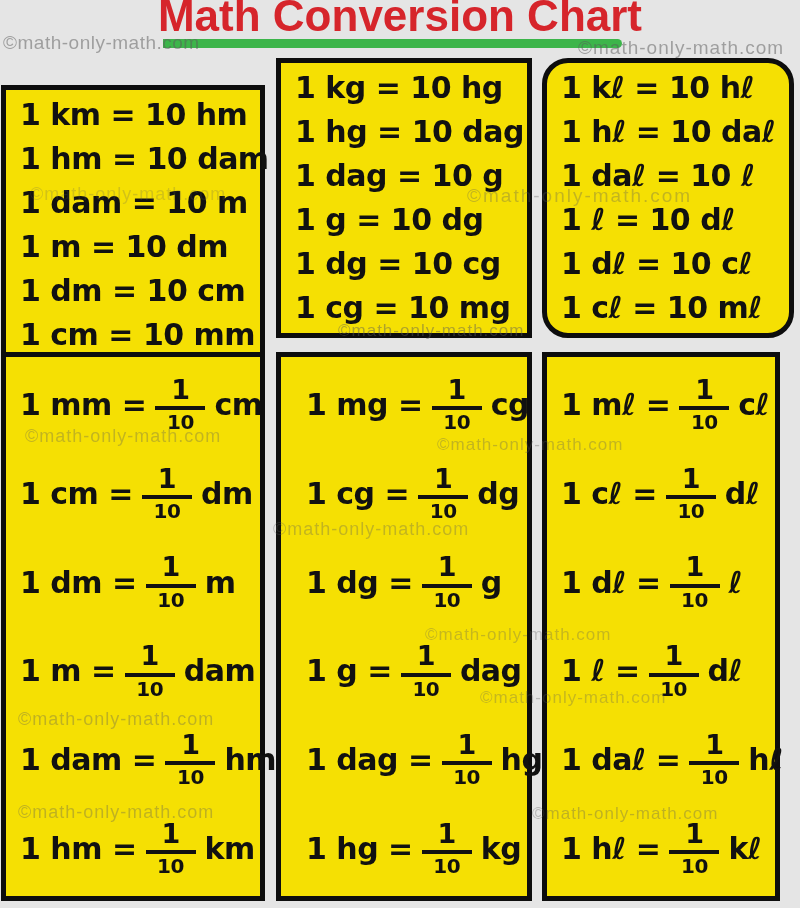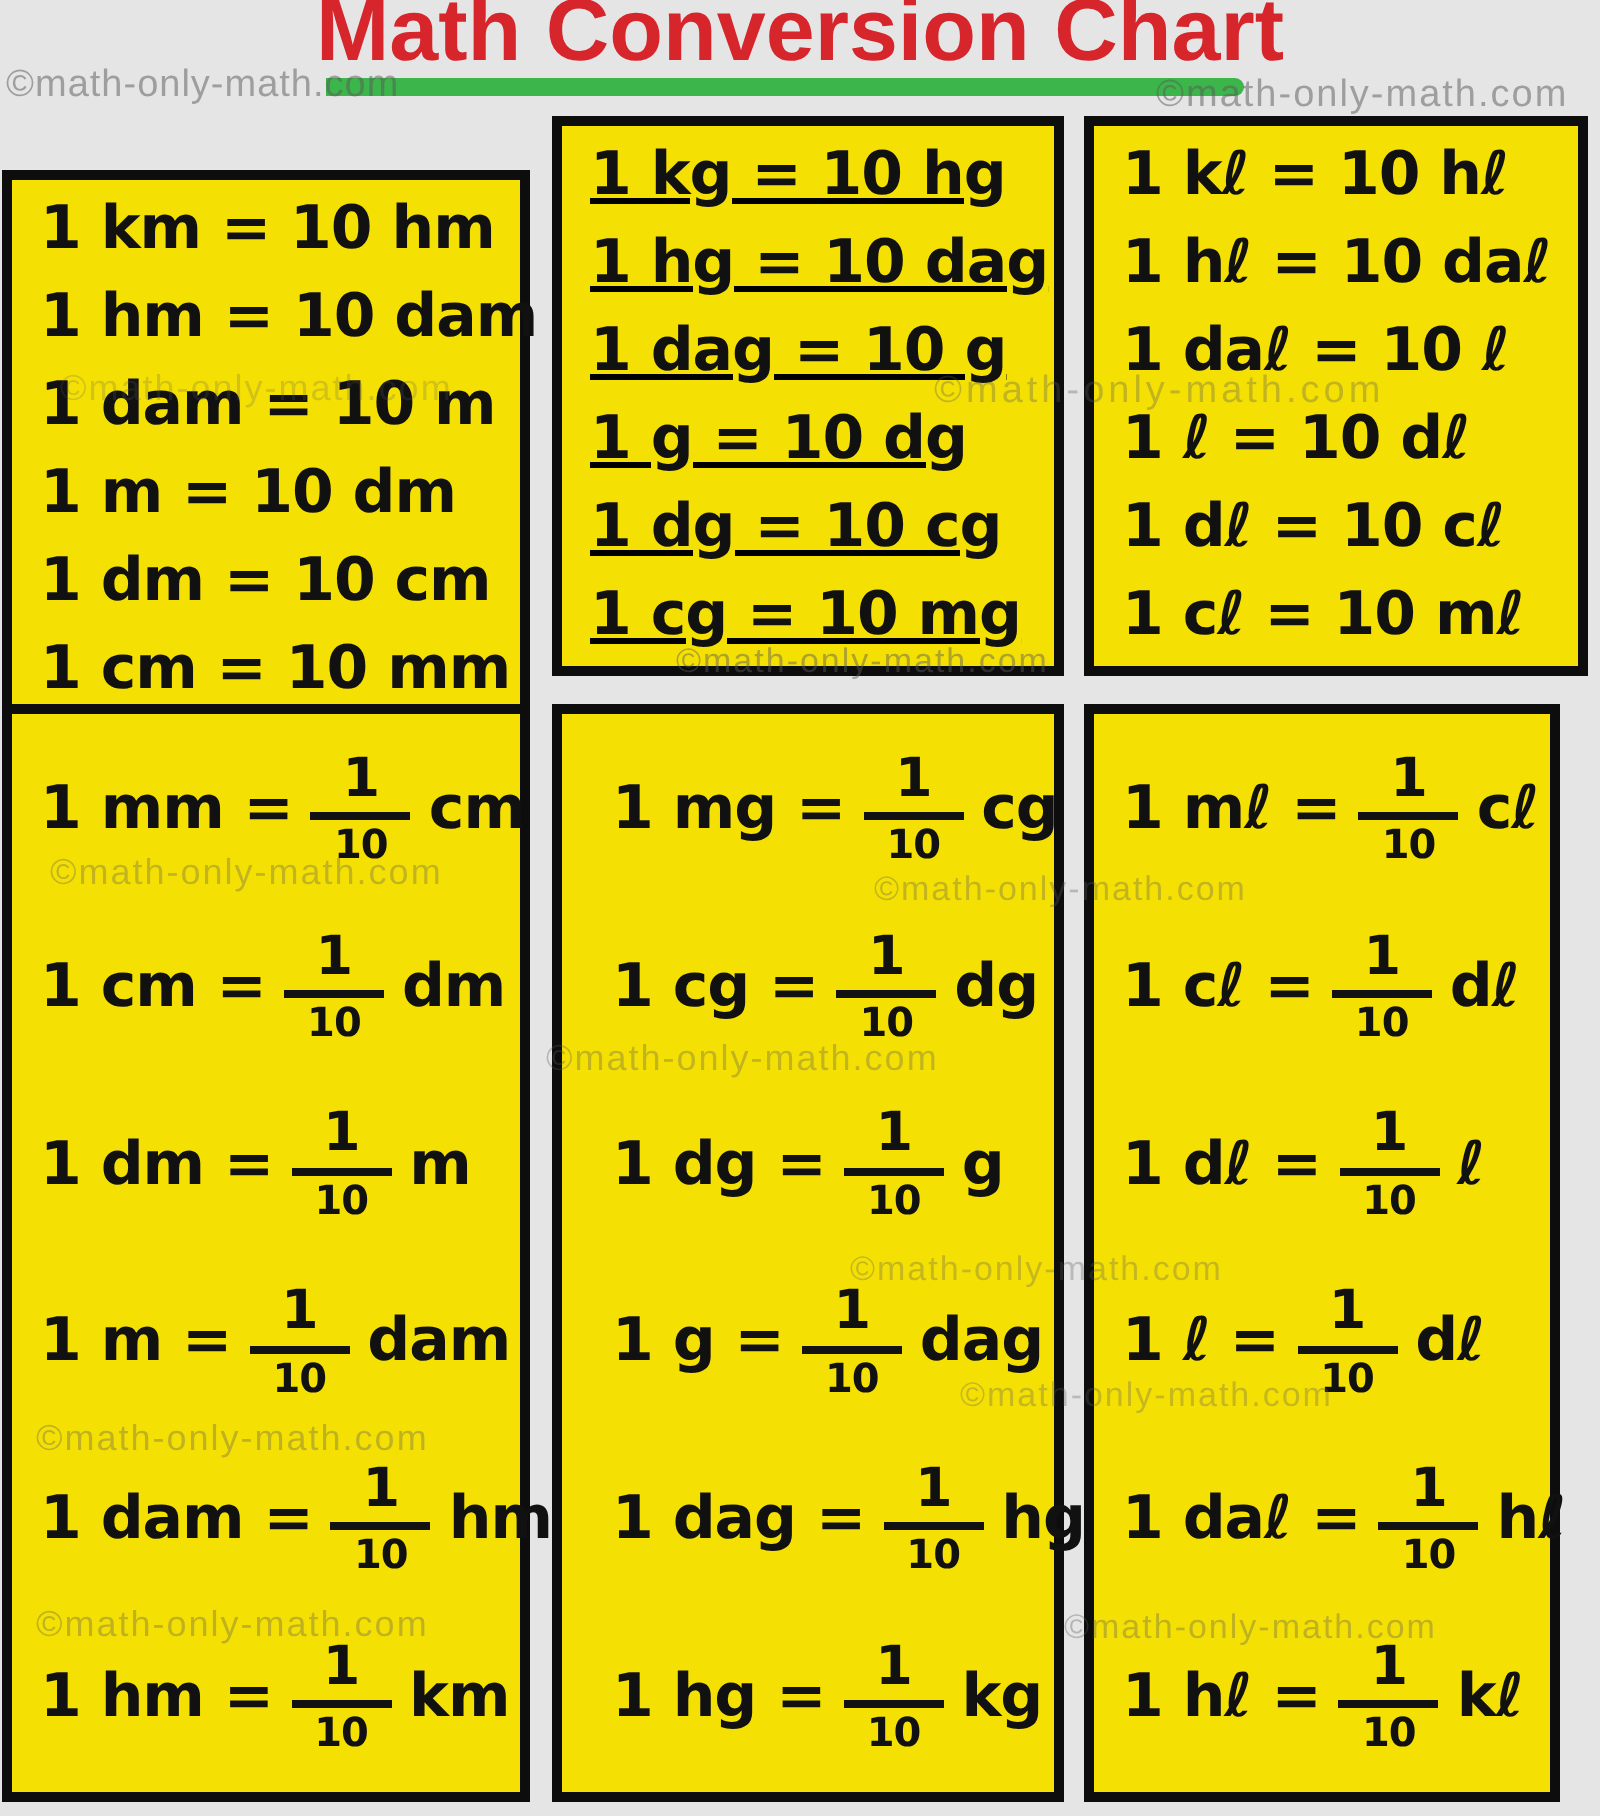--- a/index.html
+++ b/index.html
@@ -41,22 +41,22 @@
     background: var(--box-bg, #F5E003);
     border: 5px solid var(--box-border, #0D0D0D);
     box-sizing: border-box;
     display: flex;
     flex-direction: column;
     justify-content: space-around;
     padding: 3px 4px 3px 14px;
     z-index: 1;
   }
   #sbox-0 { left: 1px;   top: 58px;  width: 264px; height: 280px; margin-top: 27px; }
-  #sbox-1 { left: 276px; top: 58px;  width: 256px; height: 280px; text-decoration: underline; }
-  #sbox-2 { left: 542px; top: 58px;  width: 252px; height: 280px; }
+  #sbox-1 { left: 276px; top: 58px;  width: 256px; height: 280px; }
+  #sbox-2 { left: 542px; top: 58px;  width: 252px; height: 280px; border-radius: 26px; }
   #fbox-0 { left: 1px;   top: 352px; width: 264px; height: 549px; }
   #fbox-1 { left: 276px; top: 352px; width: 256px; height: 549px; padding-left: 25px; }
   #fbox-2 { left: 542px; top: 352px; width: 238px; height: 549px; text-align: right; }
 
   .srow {
     font-size: 30px;
     font-weight: bold;
     letter-spacing: -0.5px;
     color: var(--text-color, #111);
     line-height: 1;

